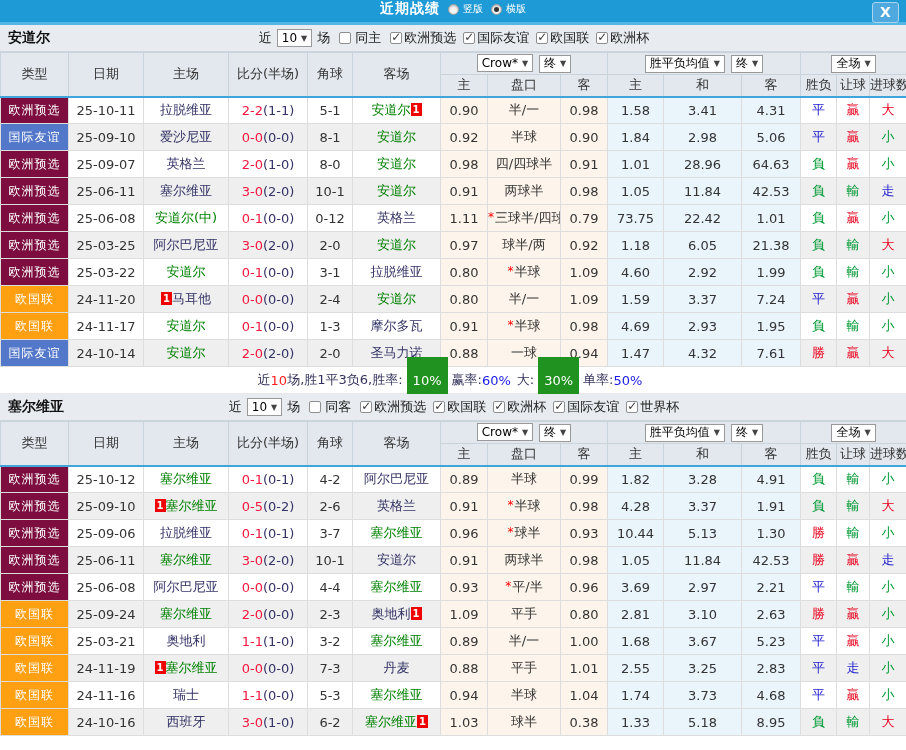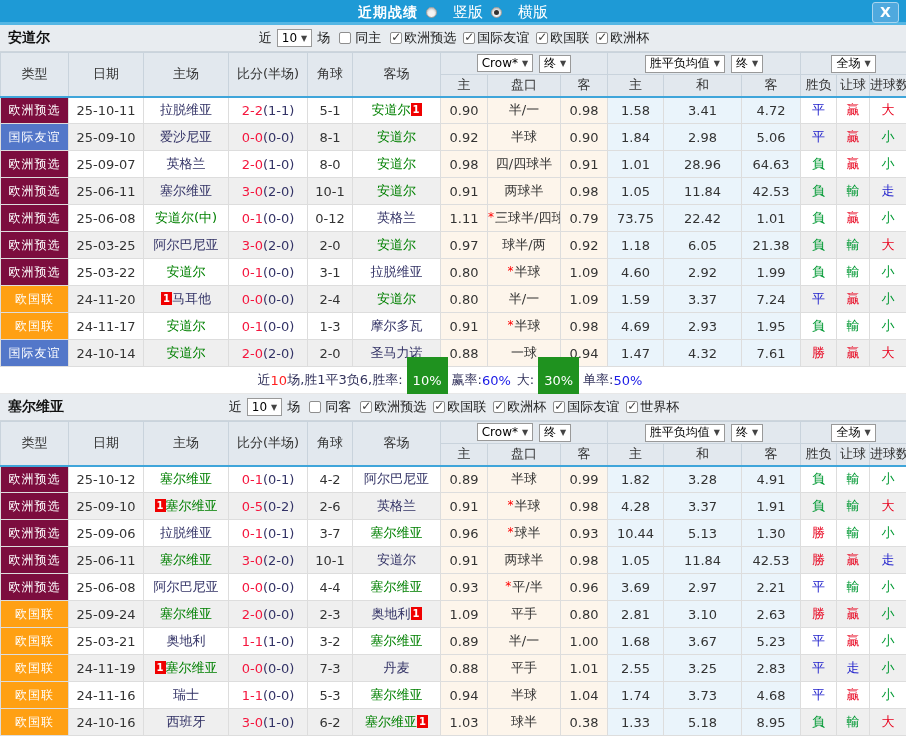--- a/index.html
+++ b/index.html
@@ -5,24 +5,24 @@
   * { box-sizing: border-box; margin: 0; padding: 0; }
   body {
     width: 906px; height: 750px; overflow: hidden;
     font-family: "DejaVu Sans", "Liberation Sans", sans-serif;
     background: #fff;
   }
   
   .titlebar {
     position: relative; height: 25px; background: #1E9AD6;
     border-bottom: 3px solid #54B6E4;
-    display: flex; align-items: flex-end; justify-content: center; color: #fff;
+    display: flex; align-items: flex-start; justify-content: center; color: #fff;
   }
   .title { font-weight: bold; font-size: 14px; letter-spacing: 1px; }
-  .radio-opt { display: inline-flex; align-items: center; gap: 16px; margin-left: 8px; font-size: 15px; cursor: pointer; }
+  .radio-opt { display: inline-flex; align-items: center; gap: 4px; margin-left: 8px; font-size: 10px; cursor: pointer; }
   .radio { width: 11px; height: 11px; border-radius: 50%; background: #f4f4f4; border: 1px solid #9a9a9a; display: inline-block; position: relative; box-shadow: inset 0 1px 2px rgba(0,0,0,.25); }
   .radio.checked::after { content: ""; position: absolute; left: 2px; top: 2px; width: 5px; height: 5px; border-radius: 50%; background: #333; }
   .close-btn {
     position: absolute; right: 7px; top: 2px; width: 27px; height: 21px;
     background: #4FA9DE; border: 1px solid #A9D5EF; border-radius: 3px;
     color: #fff; font-weight: bold; text-align: center; line-height: 19px; font-size: 14px; cursor: pointer;
   }
   
   .section-header {
     position: relative; height: 27px; background: #E8ECF0;
@@ -177,21 +177,21 @@
           <td class="navy">25-10-11</td>
           <td><span class="navy">拉脱维亚</span></td>
           <td><span class="ft-score">2-2</span><span class="ht-score">(1-1)</span></td>
           <td>5-1</td>
           <td><span class="green-team">安道尔</span><span class="card">1</span></td>
           <td class="odds">0.90</td>
           <td class="odds">半/一</td>
           <td class="odds">0.98</td>
           <td class="mean">1.58</td>
           <td class="mean">3.41</td>
-          <td class="mean">4.72</td>
+          <td class="mean">4.31</td>
           <td style="color: rgb(34, 34, 204);">平</td>
           <td style="color: rgb(232, 0, 28);">贏</td>
           <td style="color: rgb(232, 0, 28);">大</td>
         </tr>
         <tr class="alt">
           <td class="type-cell" style="background: rgb(83, 119, 201);">国际友谊</td>
           <td class="navy">25-09-10</td>
           <td><span class="navy">爱沙尼亚</span></td>
           <td><span class="ft-score">0-0</span><span class="ht-score">(0-0)</span></td>
           <td>8-1</td>

